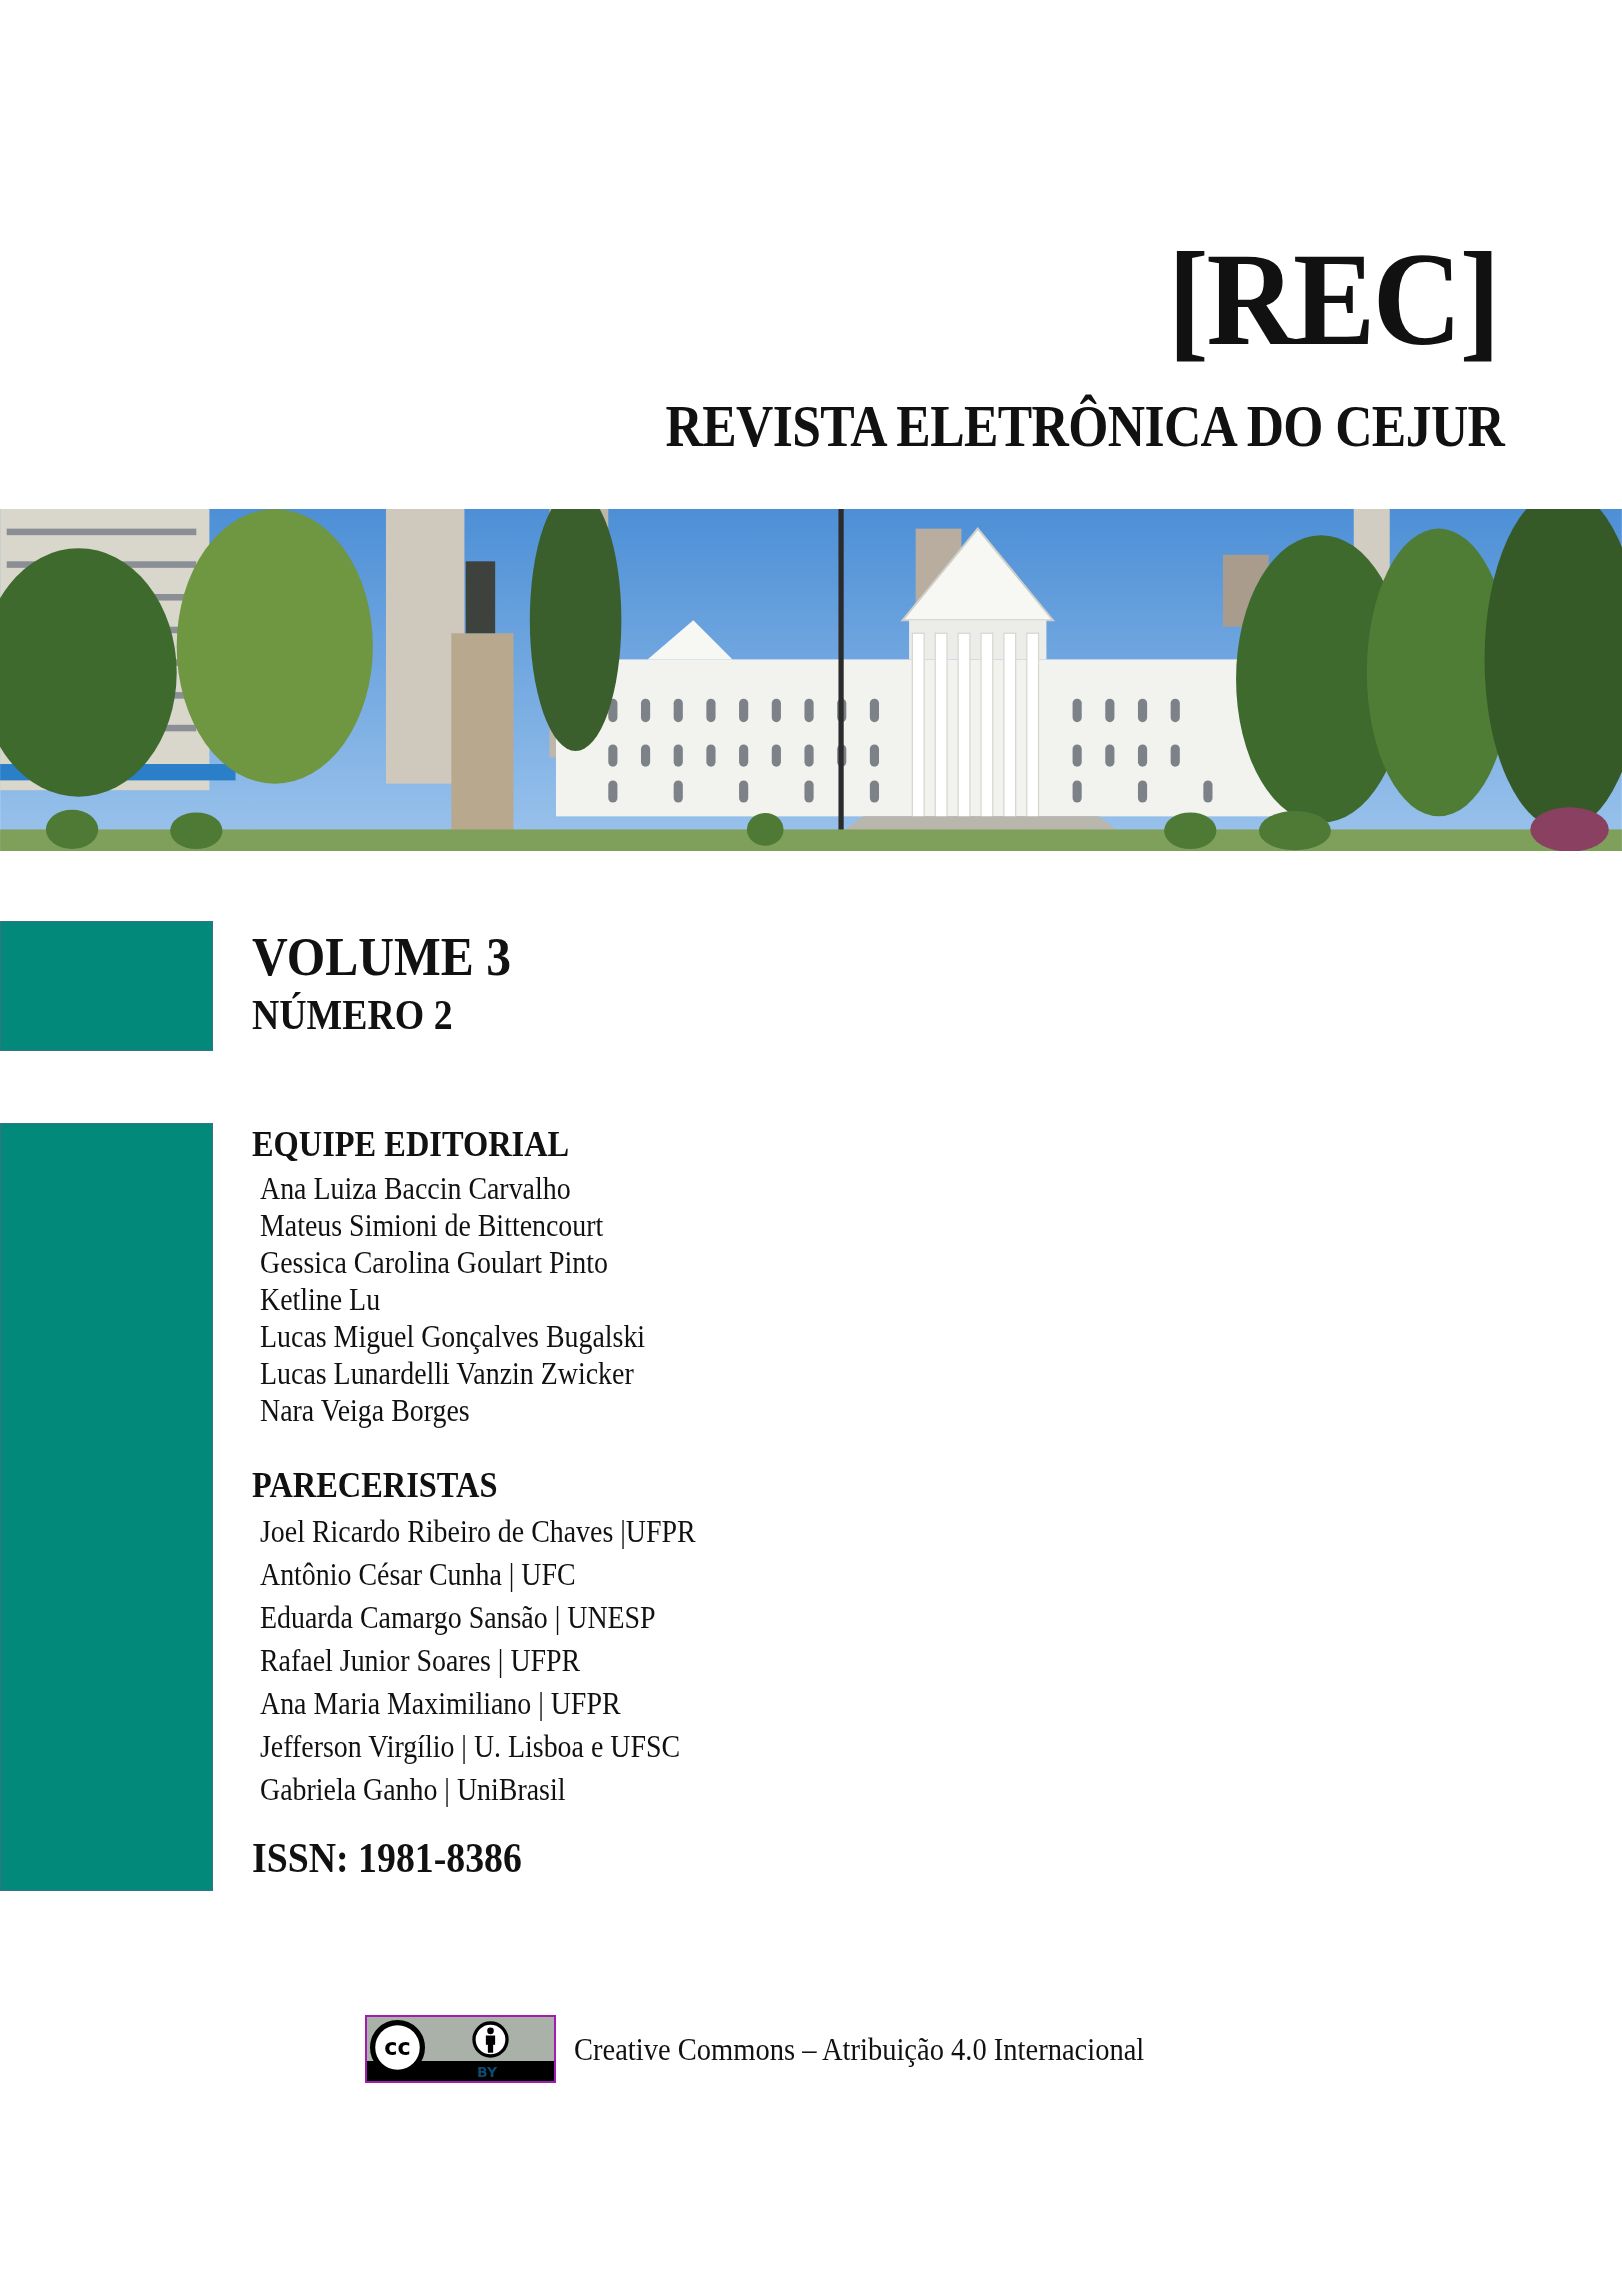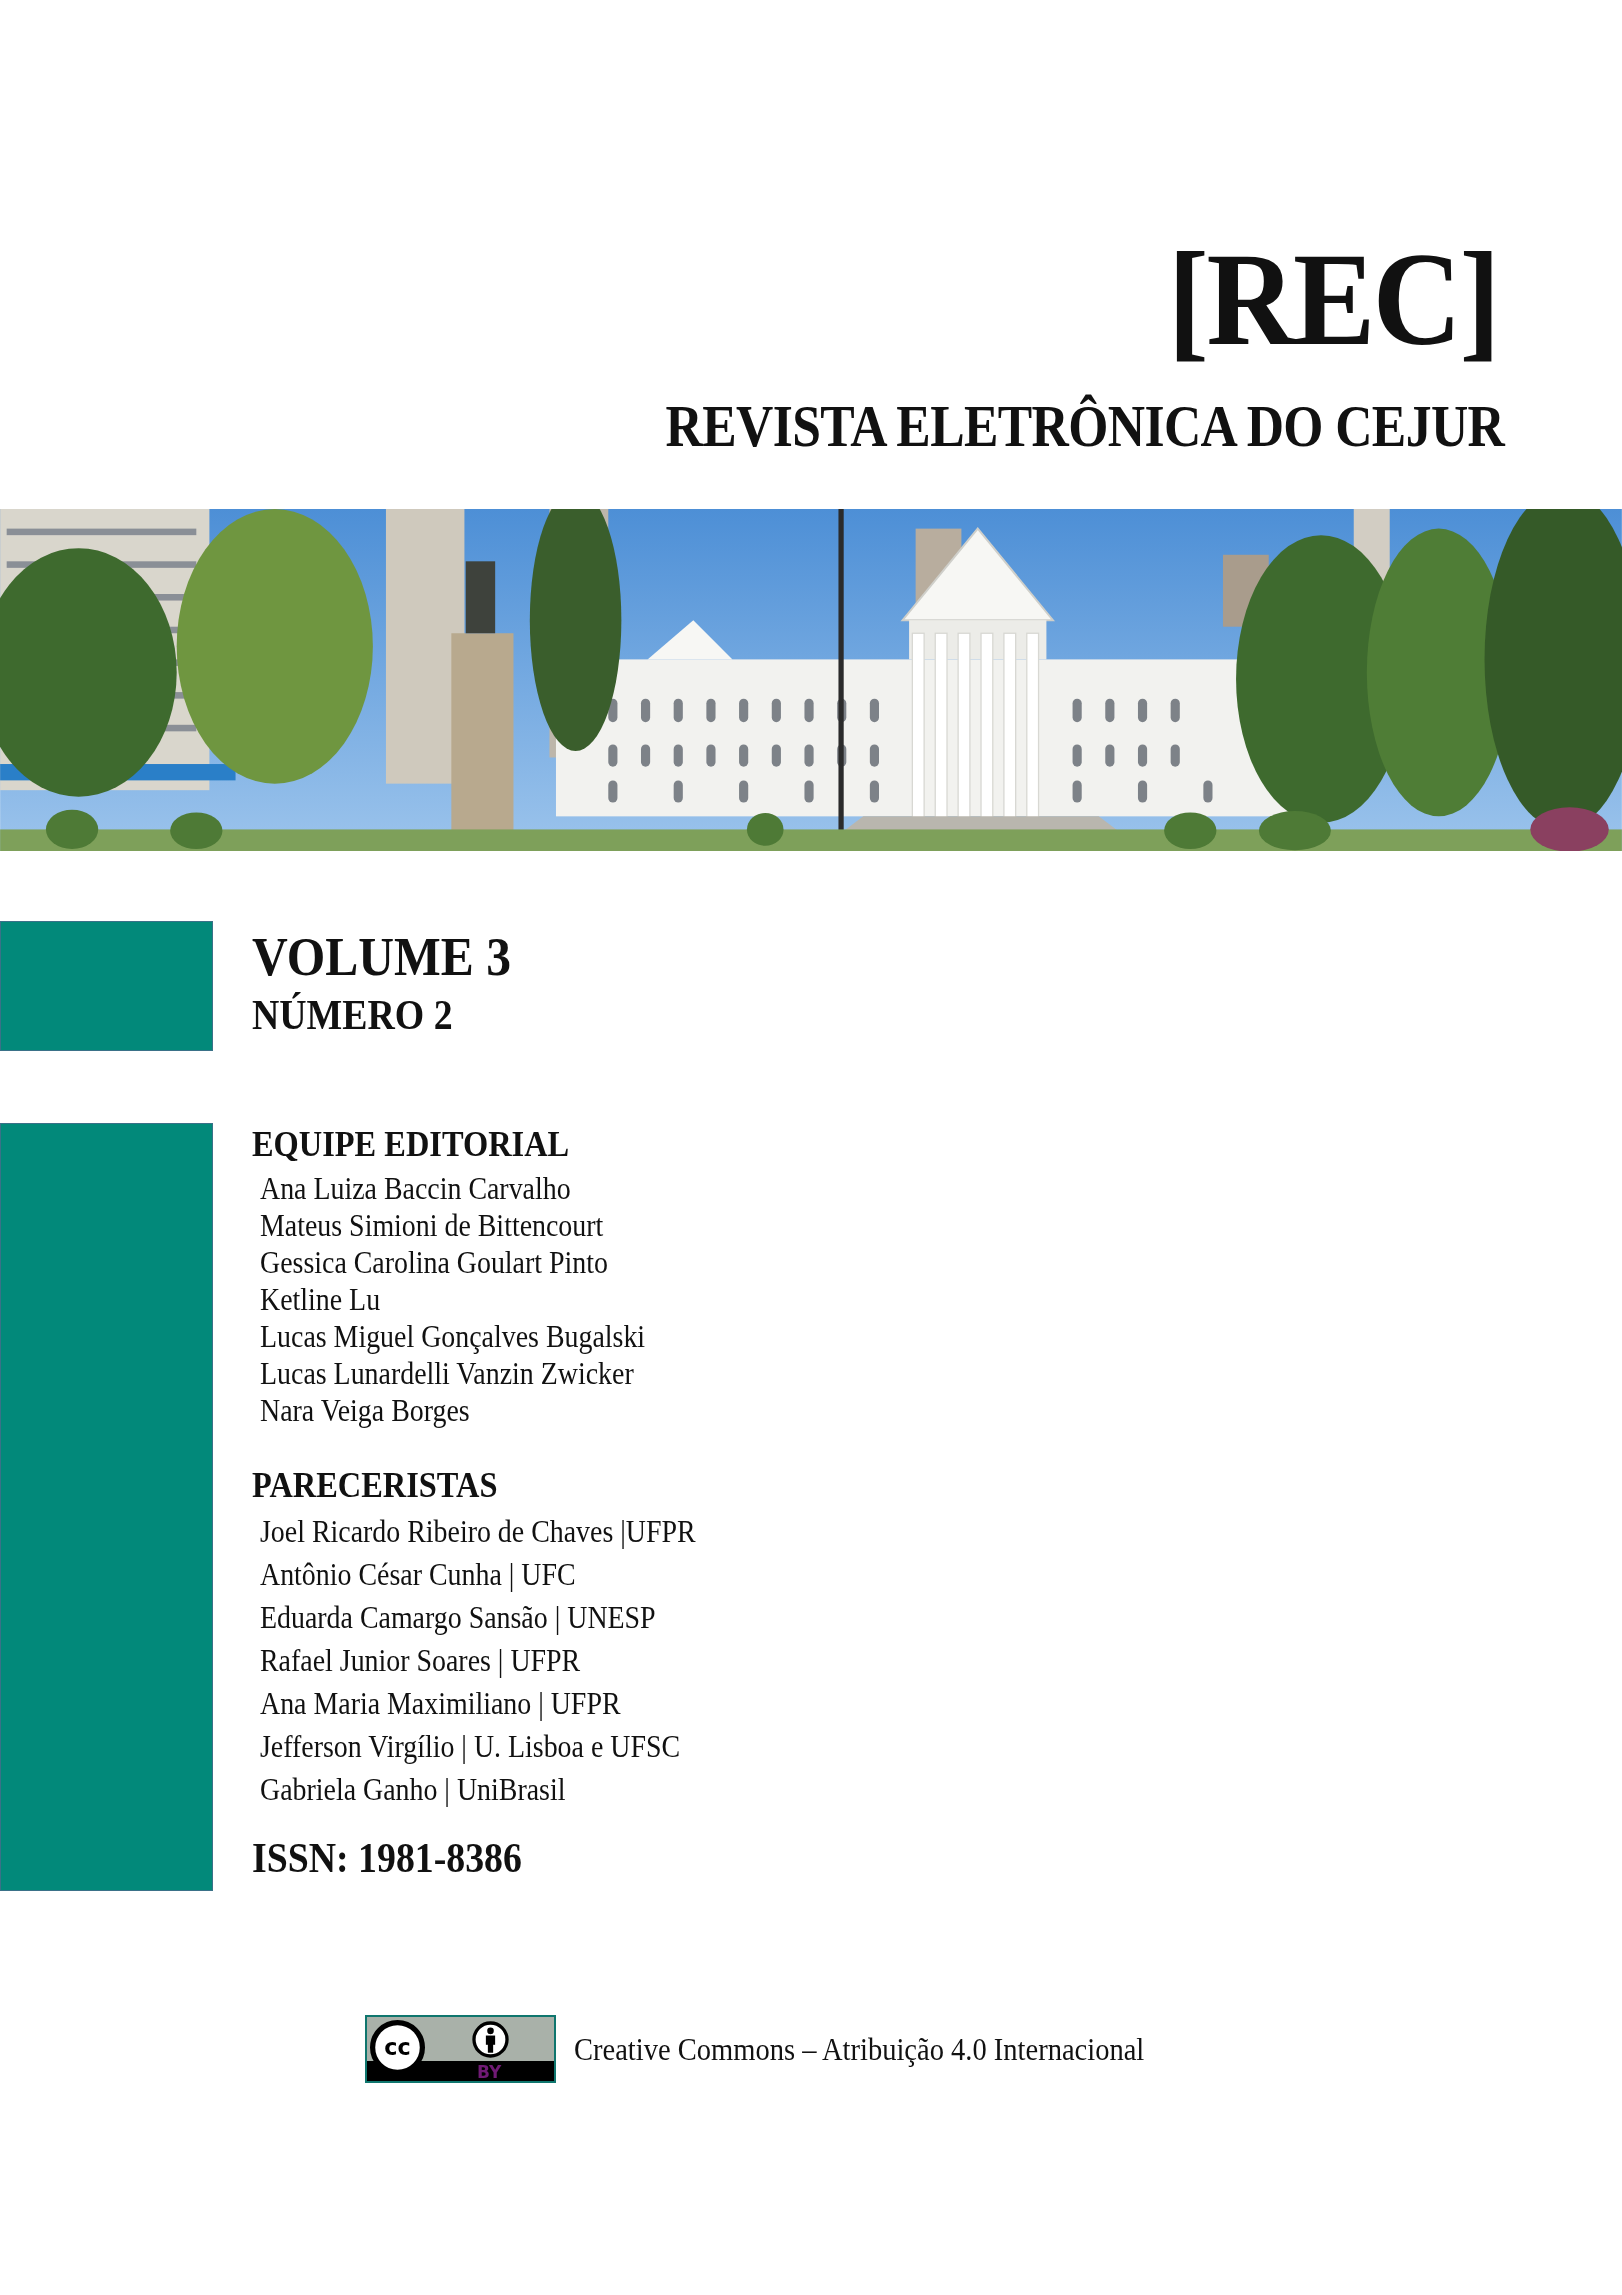--- a/index.html
+++ b/index.html
@@ -12,21 +12,21 @@
   .teal { background:#02897a; border:0.7px solid #3a7188; box-sizing:border-box; }
   .teal-1 { left:0; top:921px; width:213px; height:130px; }
   .teal-2 { left:0; top:1123px; width:213px; height:768px; }
   .vol { left:252px; top:929px; font-size:55px; font-weight:bold; line-height:1; transform:scaleX(0.9); transform-origin:left top; white-space:nowrap; }
   .num { left:252px; top:994px; font-size:42px; font-weight:bold; line-height:1; transform:scaleX(0.9); transform-origin:left top; white-space:nowrap; }
   .sec-title { font-size:36px; font-weight:bold; line-height:1; transform:scaleX(0.9); transform-origin:left top; white-space:nowrap; }
   .list { left:252px; margin:8px; padding:0; list-style:none; }
   .list li { font-size:31px; line-height:37px; white-space:nowrap; transform:scaleX(0.9); transform-origin:left top; }
   .list.rev li { line-height:43px; }
   .issn { left:252px; top:1837px; font-size:42px; font-weight:bold; line-height:1; transform:scaleX(0.9); transform-origin:left top; white-space:nowrap; }
-  .cc-badge { left:365px; top:2015px; width:191px; height:68px; background:#a9b1a9; border:2px solid #0f766e; box-sizing:border-box; overflow:hidden; }
+  .cc-badge { left:365px; top:2015px; width:191px; height:68px; background:#a9b1a9; border:2px solid #a21caf; box-sizing:border-box; overflow:hidden; }
   .cc-badge .bar { position:absolute; left:0; bottom:0; width:100%; height:19.6px; background:#000; }
   .cc-text { left:574px; top:2034px; font-size:31px; line-height:1; white-space:nowrap; transform:scaleX(0.92); transform-origin:left top; }
 </style>
 </head>
 <body>
 
 <div class="abs rec-mark">[REC]</div>
 <div class="abs subtitle">REVISTA ELETRÔNICA DO CEJUR</div>
 
 <div class="abs photo">
@@ -169,16 +169,16 @@
   <svg class="abs" style="left:2.6px; top:2.6px;" width="55" height="55" viewBox="0 0 84 84">
     <circle cx="42" cy="42" r="38" fill="#fff" stroke="#000" stroke-width="8"></circle>
     <text x="42" y="54" text-anchor="middle" font-family="DejaVu Sans, sans-serif" font-weight="bold" font-size="34" fill="#000">cc</text>
   </svg>
   <svg class="abs" style="left:105px; top:3.9px;" width="37" height="37" viewBox="0 0 56 56">
     <circle cx="28" cy="28" r="25" fill="#fff" stroke="#000" stroke-width="5"></circle>
     <circle cx="28" cy="15" r="5" fill="#000"></circle>
     <rect x="21" y="22" width="14" height="14" fill="#000"></rect>
     <rect x="24" y="34" width="8" height="14" fill="#000"></rect>
   </svg>
-  <span class="abs" style="left:110px; bottom:2px; color:#701a75; font-family:'DejaVu Sans',sans-serif; font-weight:bold; font-size:17px; line-height:14.4px;">BY</span>
+  <span class="abs" style="left:110px; bottom:2px; color:#0c4a6e; font-family:'DejaVu Sans',sans-serif; font-weight:bold; font-size:14px; line-height:14.4px;">BY</span>
 </div>
 <div class="abs cc-text">Creative Commons – Atribuição 4.0 Internacional</div>
 
 
 </body></html>

